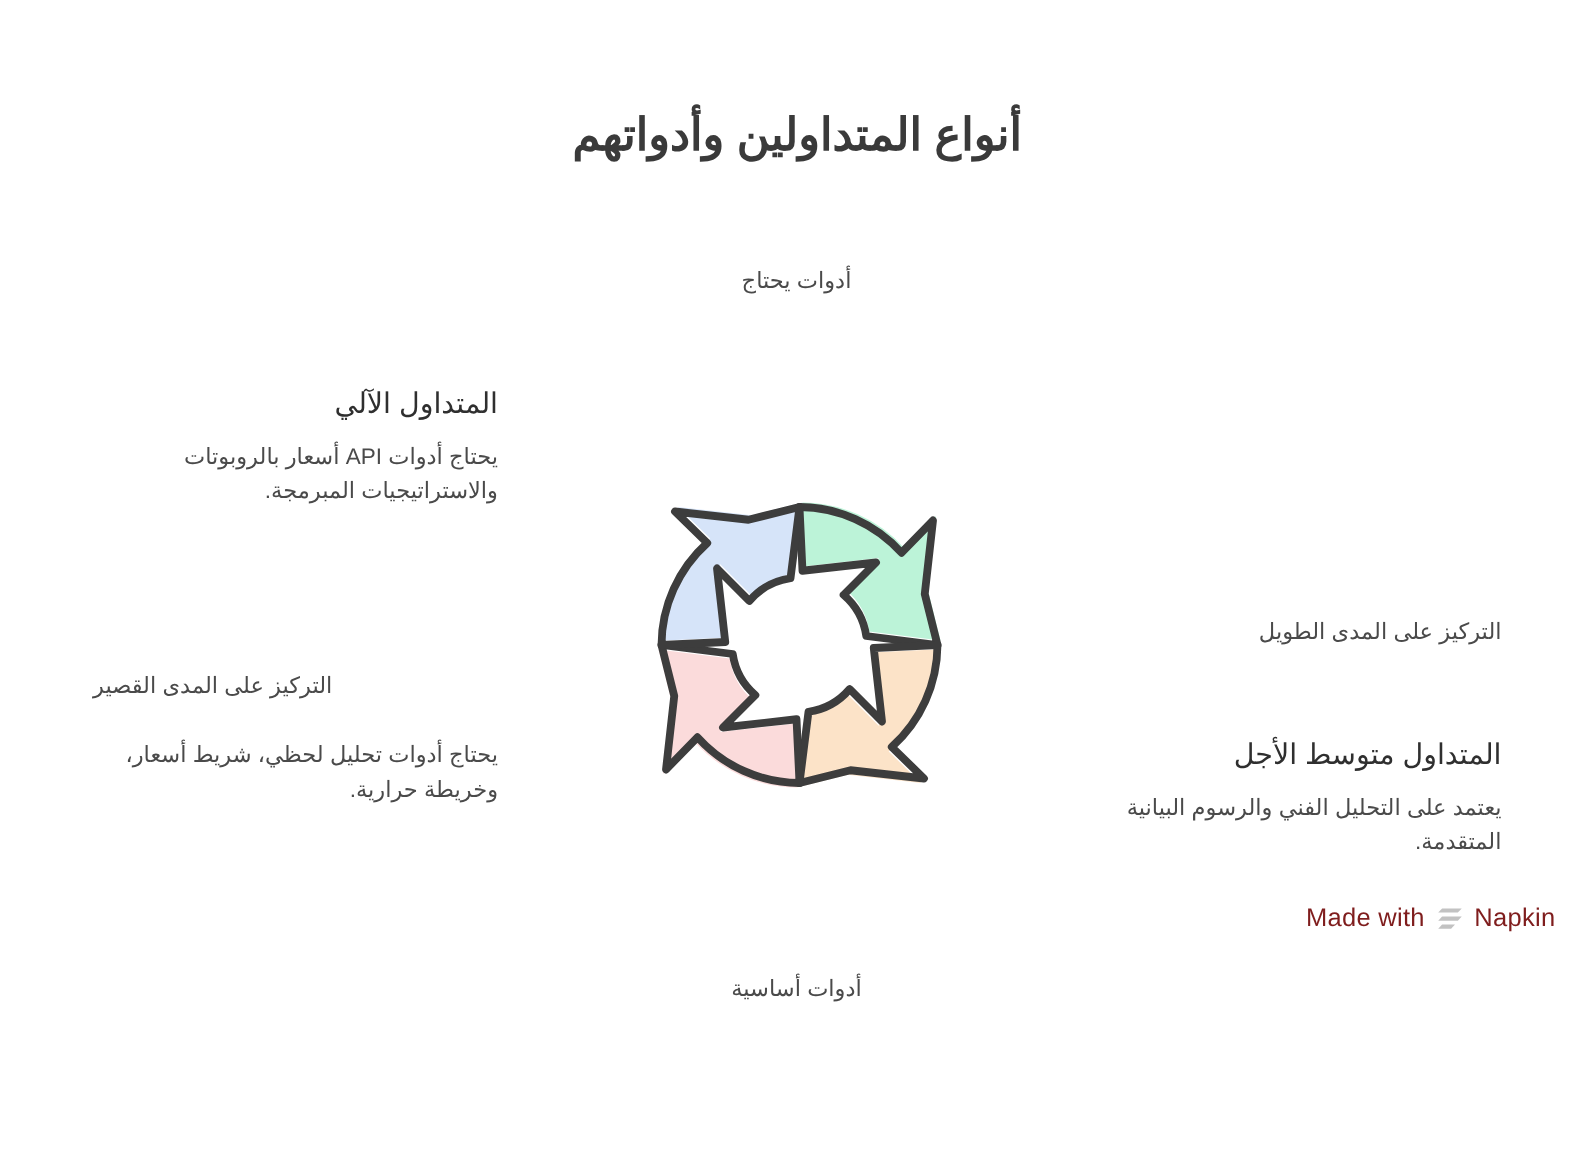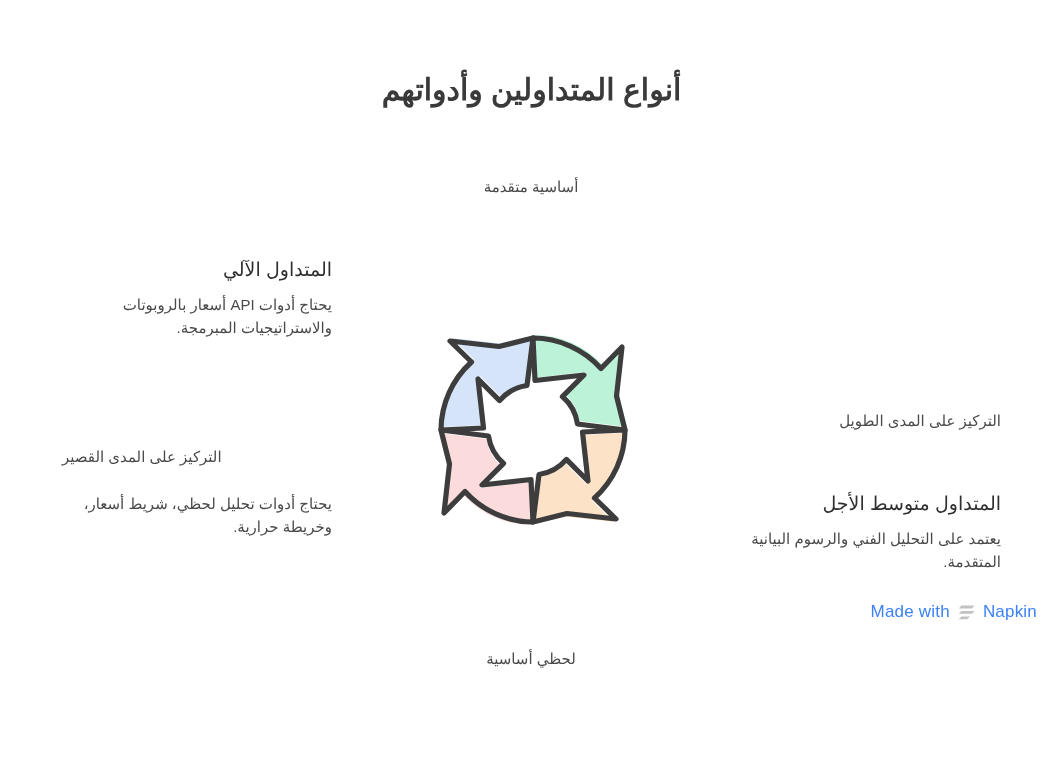--- a/index.html
+++ b/index.html
@@ -96,39 +96,39 @@
   }
 
   
   .watermark {
     position: absolute;
     right: 26px;
     bottom: 26px;
     display: flex;
     align-items: center;
     gap: 7px;
-    color: #3b82f6;
+    color: #7f1d1d;
     font-size: 17px;
     letter-spacing: 0.2px;
   }
   .watermark .wm-logo {
     display: inline-flex;
     align-items: center;
   }
 </style>
 </head>
 <body>
 
 <div id="page">
 
   <div class="title">أنواع المتداولين وأدواتهم</div>
 
-  <div class="axis-caption top">أساسية متقدمة</div>
-
-  <div class="axis-caption bottom">لحظي أساسية</div>
+  <div class="axis-caption top">أدوات يحتاج</div>
+
+  <div class="axis-caption bottom">أدوات أساسية</div>
 
   <div class="focus-caption left">التركيز على المدى القصير</div>
 
   <div class="focus-caption right">التركيز على المدى الطويل</div>
 
   <div class="qblock left q-topleft">
     <div class="q-title">المتداول الآلي</div>
     <div class="q-desc">يحتاج أدوات API أسعار بالروبوتات والاستراتيجيات المبرمجة.</div>
   </div>
 

